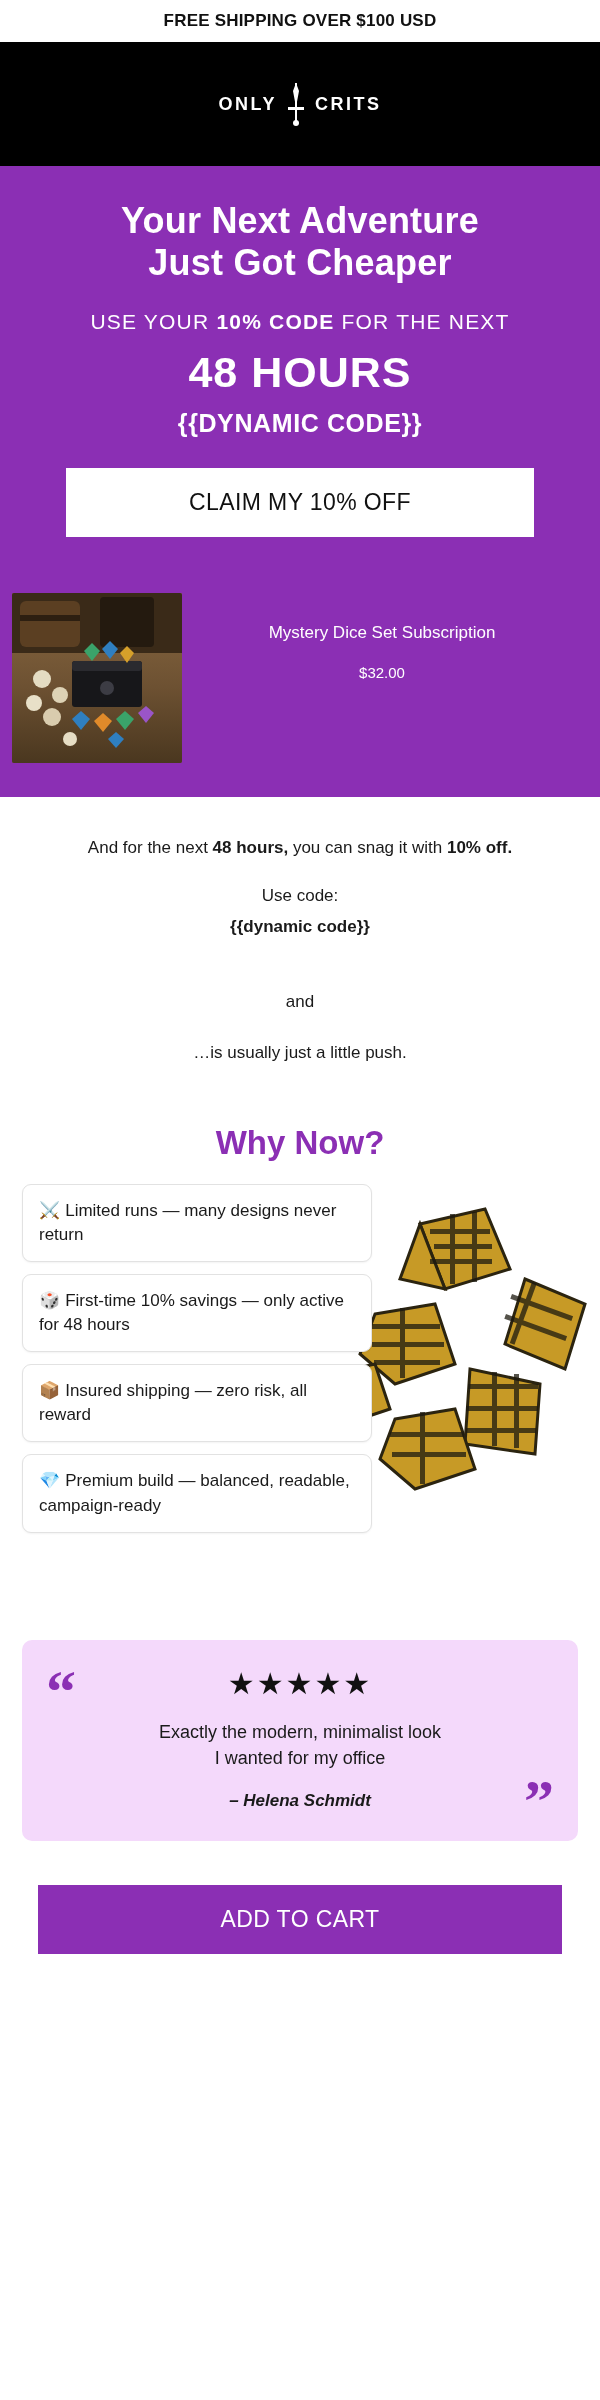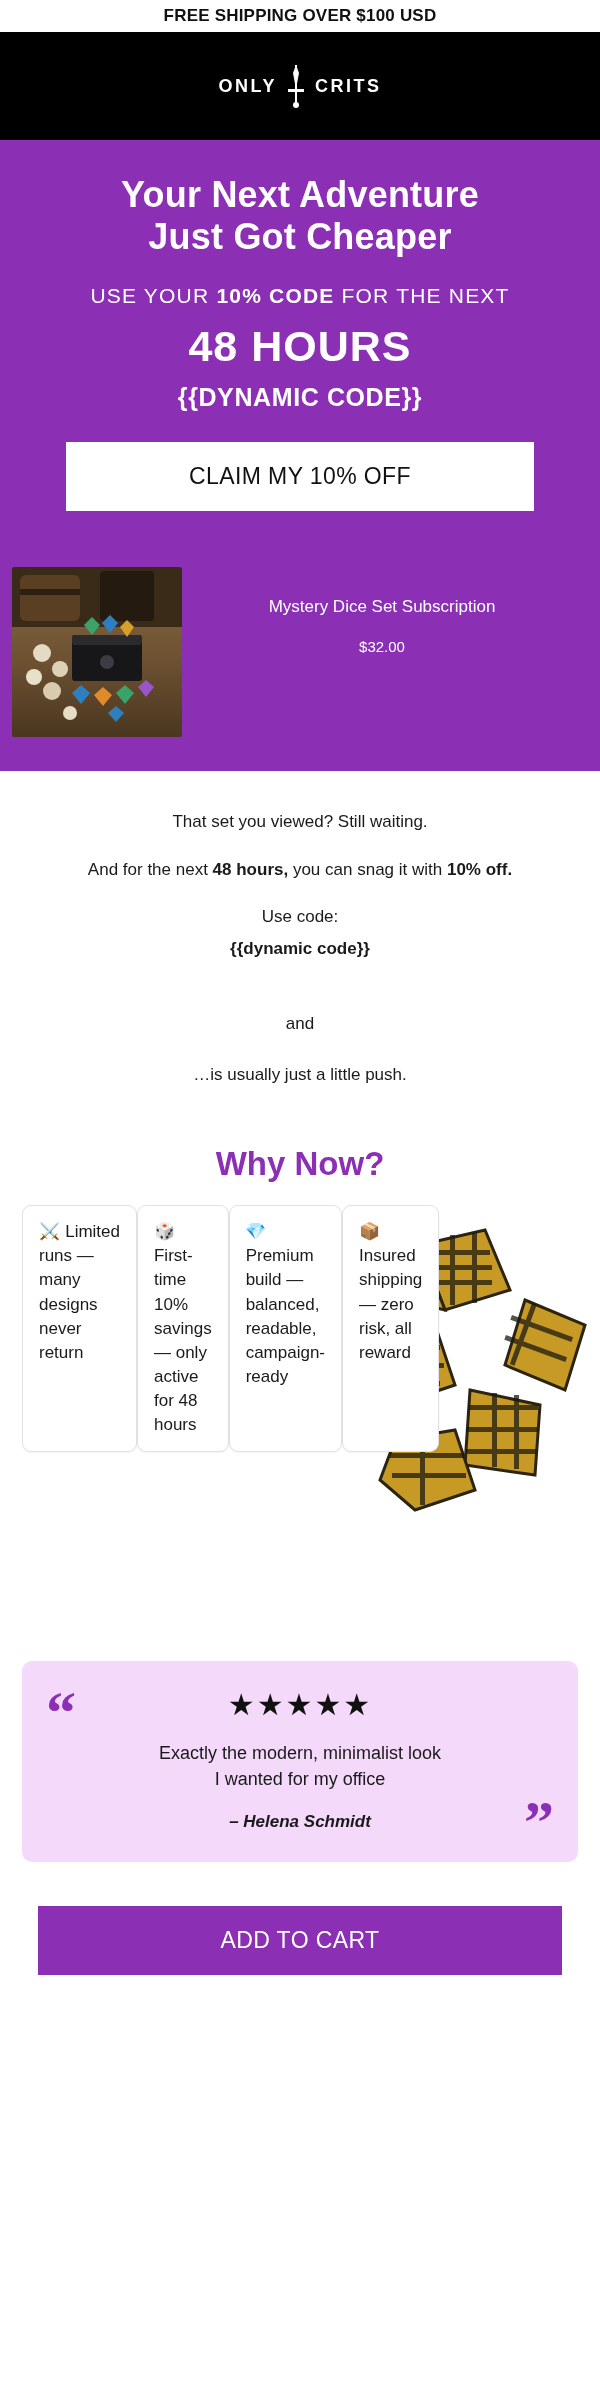--- a/index.html
+++ b/index.html
@@ -12,37 +12,37 @@
   .page {
     width: 600px;
     min-height: 2400px;
     background: #ffffff;
     position: relative;
     overflow: hidden;
   }
 
   
   .topbar {
-    height: 32px;
+    height: 42px;
     display: flex;
     align-items: center;
     justify-content: center;
     background: #ffffff;
   }
   .topbar-text {
     font-size: 17px;
     font-weight: 700;
     letter-spacing: 0.2px;
     color: #111111;
   }
 
   
   .logobar {
     background: #000000;
-    height: 108px;
+    height: 124px;
     display: flex;
     align-items: center;
     justify-content: center;
   }
   .logo {
     display: flex;
     align-items: center;
     gap: 8px;
     color: #ffffff;
   }
@@ -181,21 +181,22 @@
     top: 0;
     width: 300px;
     height: 430px;
     overflow: hidden;
   }
   .benefits {
     position: relative;
     z-index: 2;
     padding-left: 22px;
     display: flex;
-    flex-direction: row;
+    flex-direction: column;
+    gap: 12px;
     width: 372px;
   }
   .benefit {
     background: #ffffff;
     border: 1px solid #e2e2e2;
     border-radius: 9px;
     padding: 14px 16px;
     font-size: 17px;
     line-height: 1.42;
     color: #1a1a1a;
@@ -329,21 +330,20 @@
         <polygon points="96,146 104,139 112,146 104,155" fill="#2f7fc0"></polygon>
       </svg>
     </div>
     <div class="product-info">
       <div class="product-title">Mystery Dice Set Subscription</div>
       <div class="product-price">$32.00</div>
     </div>
   </div>
 
   <div class="body-copy">
-    <p>That set you viewed? Still waiting.</p>
     <p><span>And for the next </span><b>48 hours,</b><span> you can snag it with </span><b>10% off.</b></p>
     <p class="use-code-line">Use code:</p>
     <p class="code-strong">{{dynamic code}}</p>
     <p>
       <br>
       <span>and</span><br>
       <br>
       <span>…is usually just a little push.</span>
     </p>
   </div>
@@ -407,24 +407,24 @@
     </div>
 
     <div class="benefits">
       <div class="benefit">
         <span class="emoji">⚔️</span><span>Limited runs — many designs never return</span>
       </div>
       <div class="benefit">
         <span class="emoji">🎲</span><span>First-time 10% savings — only active for 48 hours</span>
       </div>
       <div class="benefit">
-        <span class="emoji">💎</span><span>Premium build — balanced, readable, campaign-ready</span>
+        <span class="emoji">📦</span><span>Insured shipping — zero risk, all reward</span>
       </div>
       <div class="benefit">
-        <span class="emoji">📦</span><span>Insured shipping — zero risk, all reward</span>
+        <span class="emoji">💎</span><span>Premium build — balanced, readable, campaign-ready</span>
       </div>
     </div>
   </div>
 
   <div class="testimonial">
     <span class="quote-mark quote-open">“</span>
     <span class="quote-mark quote-close">”</span>
     <div class="stars">★★★★★</div>
     <div class="testimonial-text">
       <span>Exactly the modern, minimalist look</span><br>

